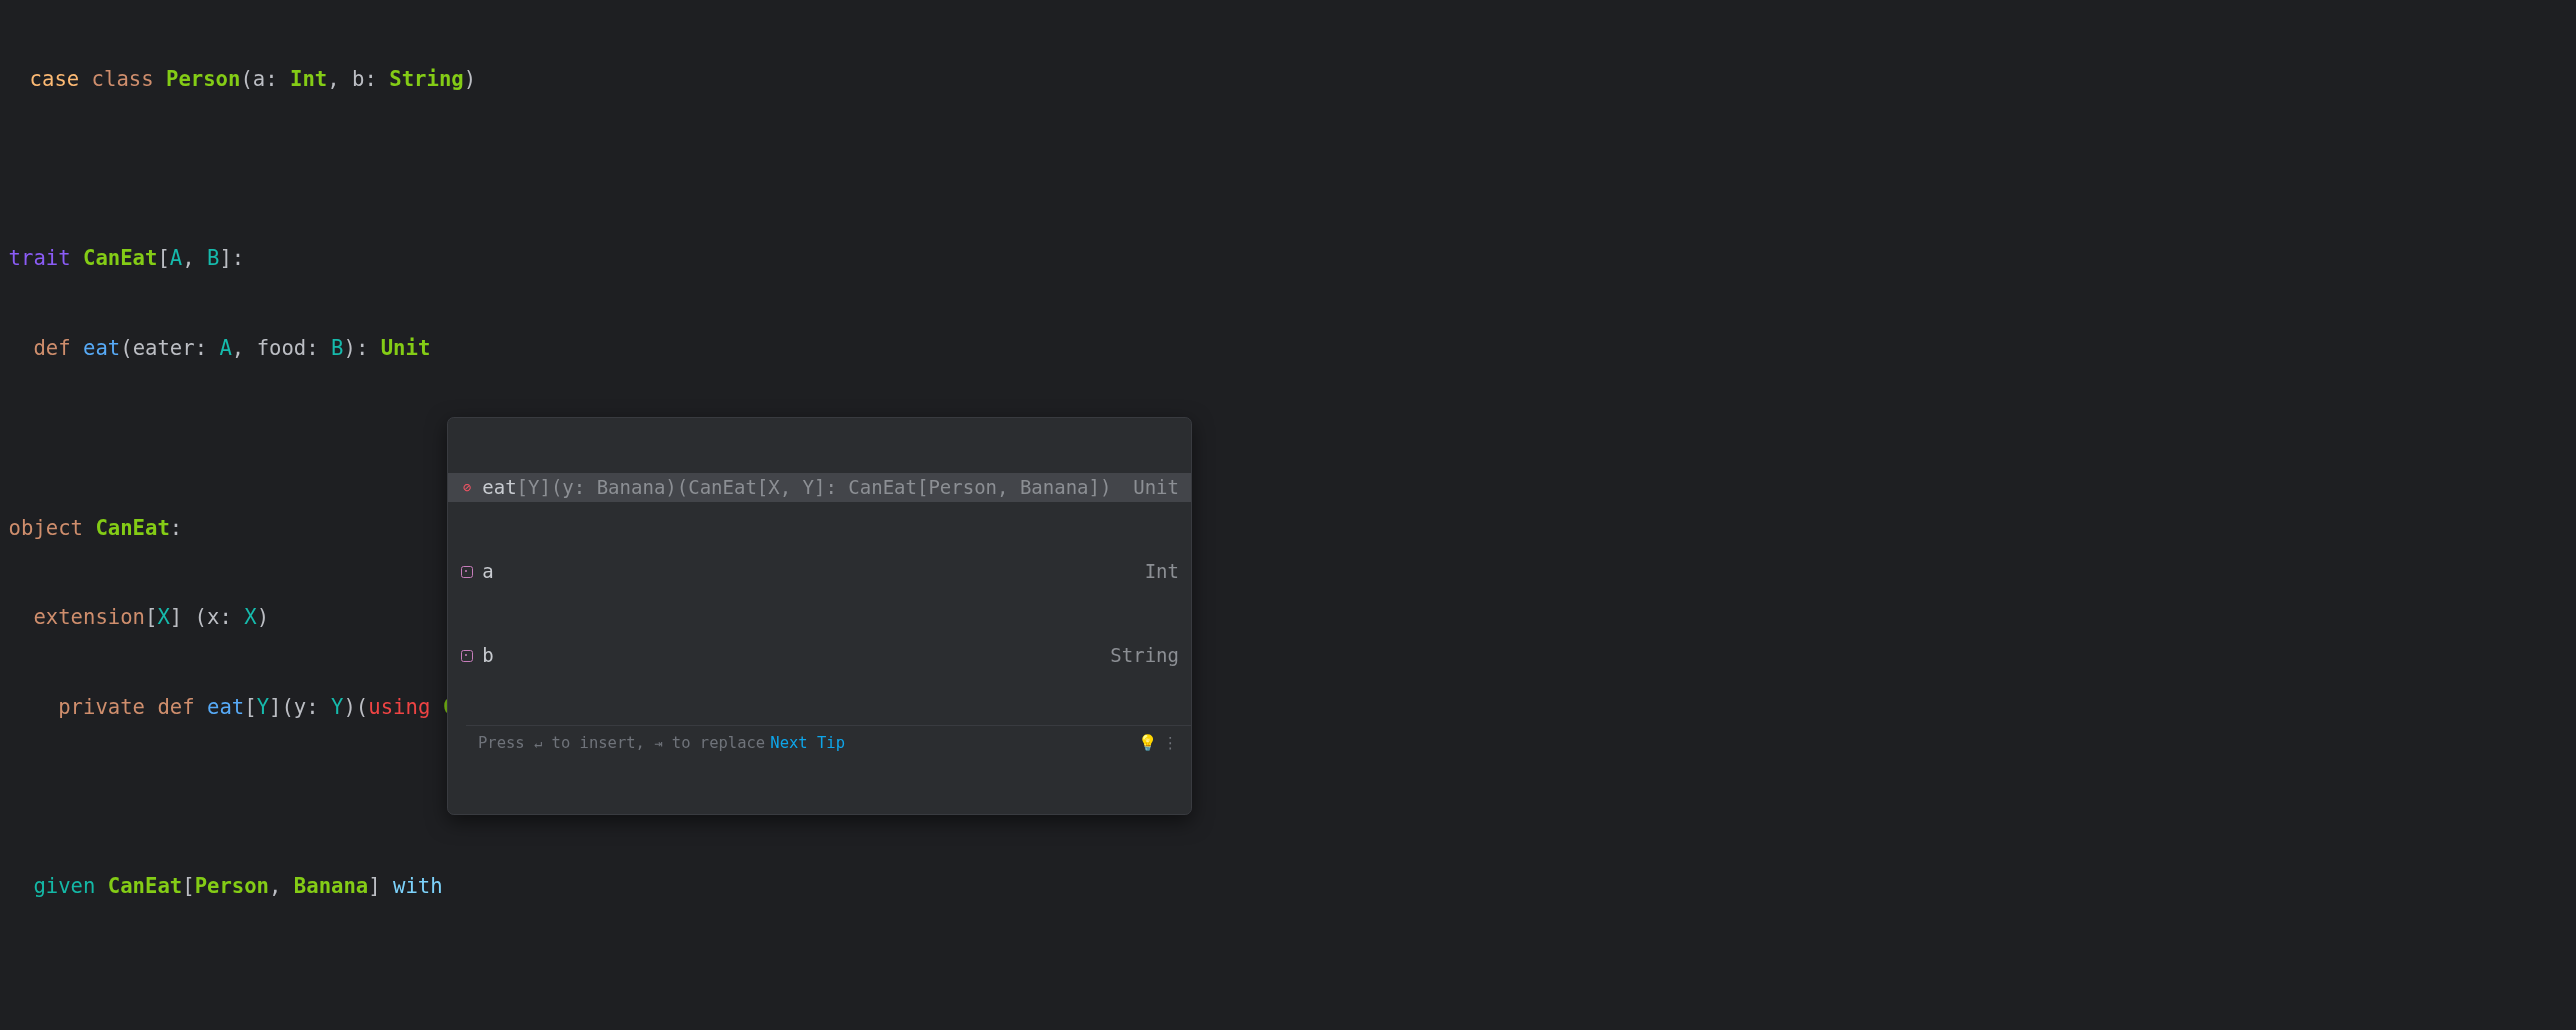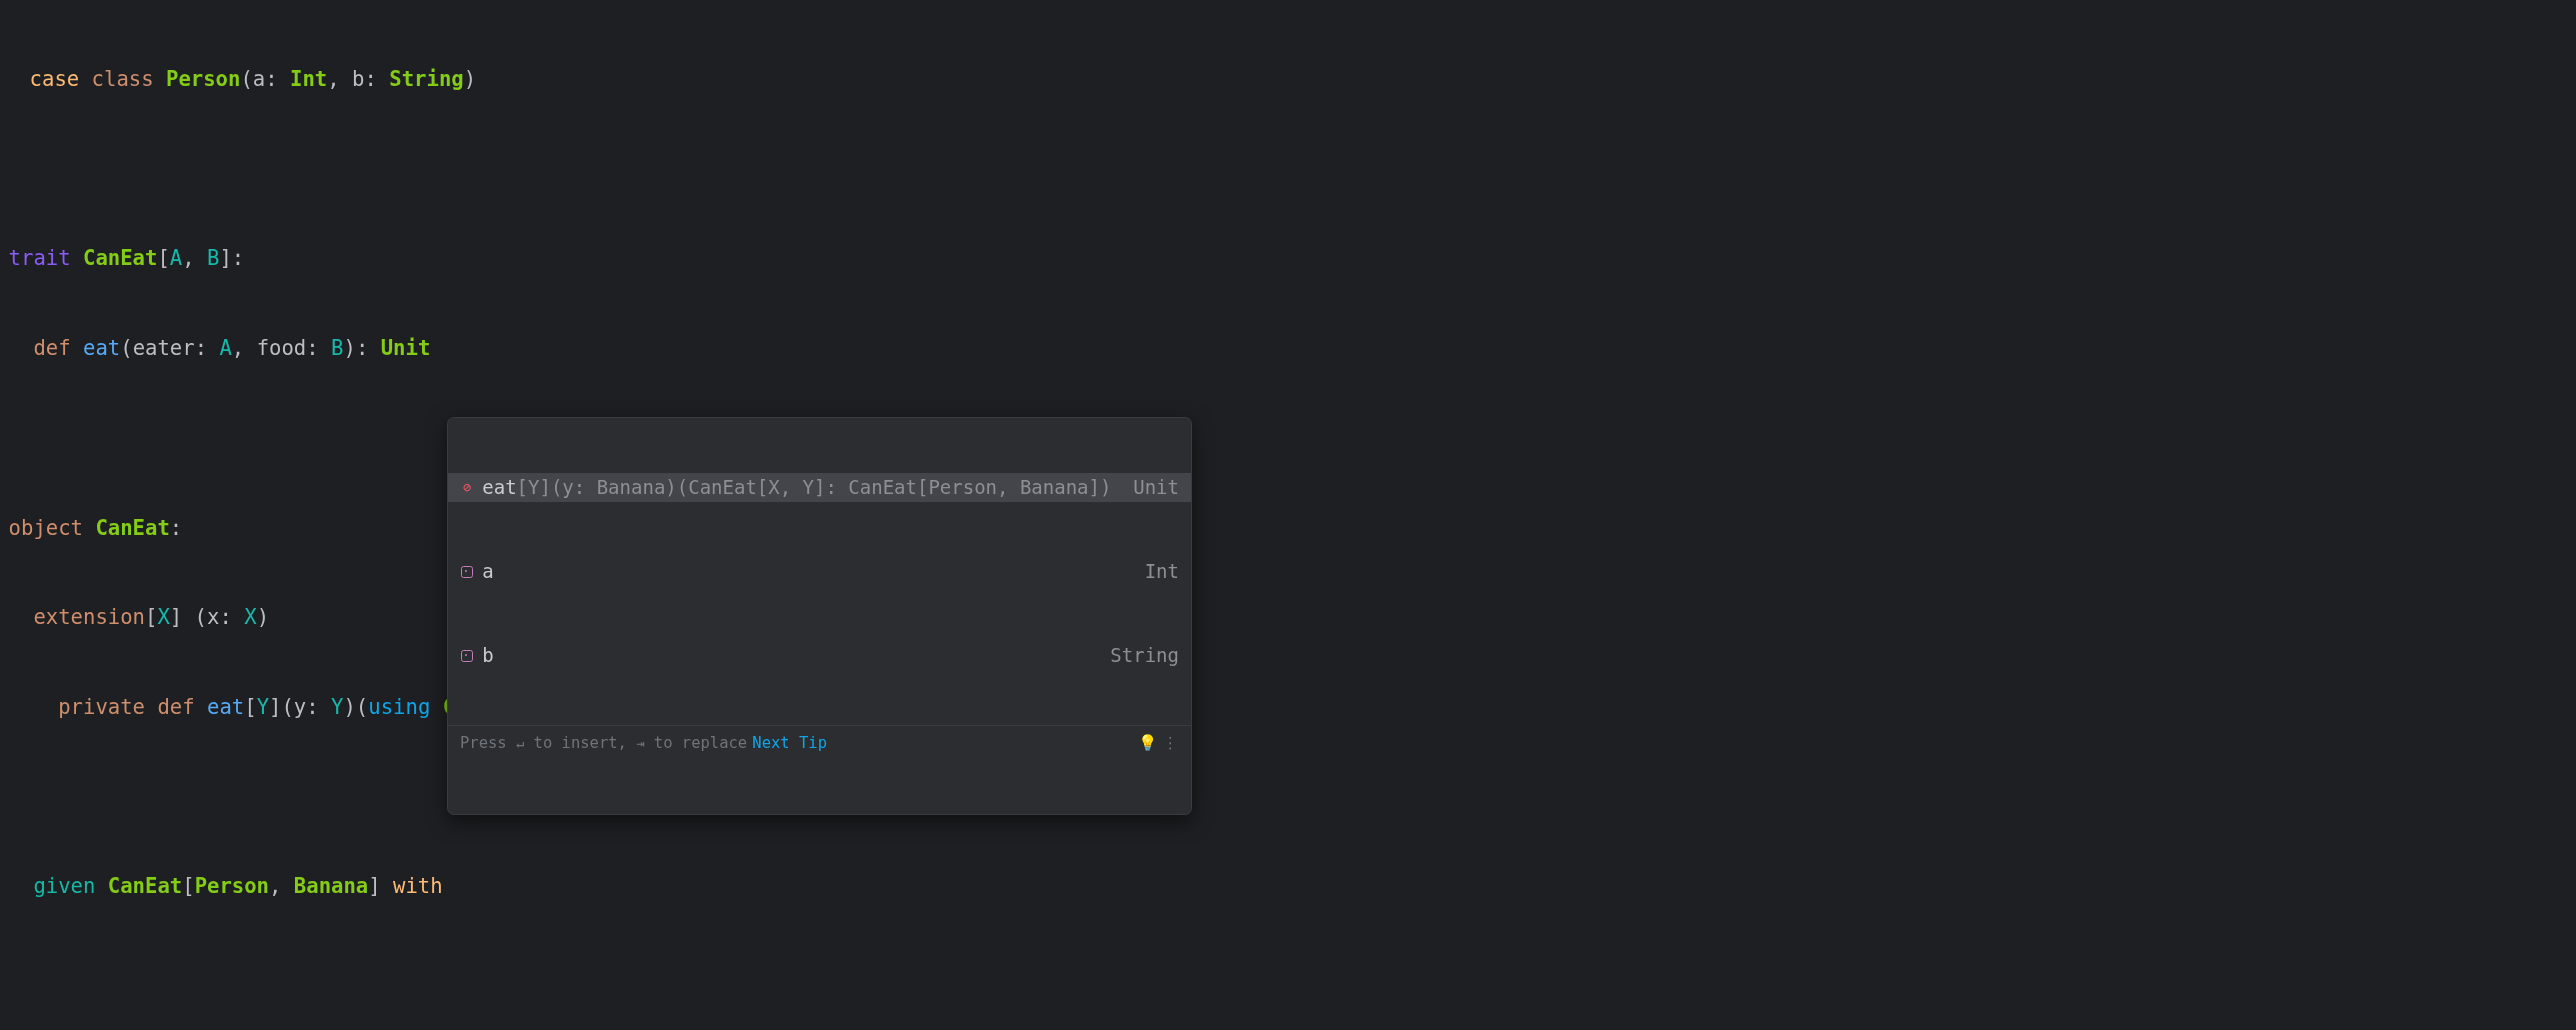--- a/index.html
+++ b/index.html
@@ -26,22 +26,22 @@
       height: 30px;
     }
     .kw-case { color: #fdba74; margin-left: 21px; }
     .kw-class { color: #cf8e6d; }
     .kw-trait { color: #8b5cf6; }
     .kw-def { color: #cf8e6d; }
     .kw-object { color: #cf8e6d; }
     .kw-extension { color: #cf8e6d; }
     .kw-private { color: #cf8e6d; }
     .kw-given { color: #14b8a6; }
-    .kw-with { color: #fdba74; }
-    .kw-using { color: #0ea5e9; }
+    .kw-with { color: #7dd3fc; }
+    .kw-using { color: #ef4444; }
     .type { color: #84cc16; font-weight: bold; }
     .type-param { color: #16baac; }
     .param { color: #bcbec4; }
     .punct { color: #bcbec4; }
     .method { color: #57aaf7; }
     .method-call { color: #bcbec4; font-style: italic; }
     
     .autocomplete {
       position: absolute;
       left: 447px;
@@ -107,20 +107,21 @@
       white-space: nowrap;
     }
     .ac-footer {
       display: flex;
       align-items: center;
       padding: 5.2px 12px;
       gap: 5.2px;
       font-size: 15.5px;
       border-top: 0.9px solid #393b40;
       background: #2b2d30;
+      margin-left: 18px;
     }
     .ac-hint {
       color: #6f737a;
     }
     .ac-key {
       font-size: 13.7px;
     }
     .ac-link {
       color: #0ea5e9;
       cursor: pointer;

